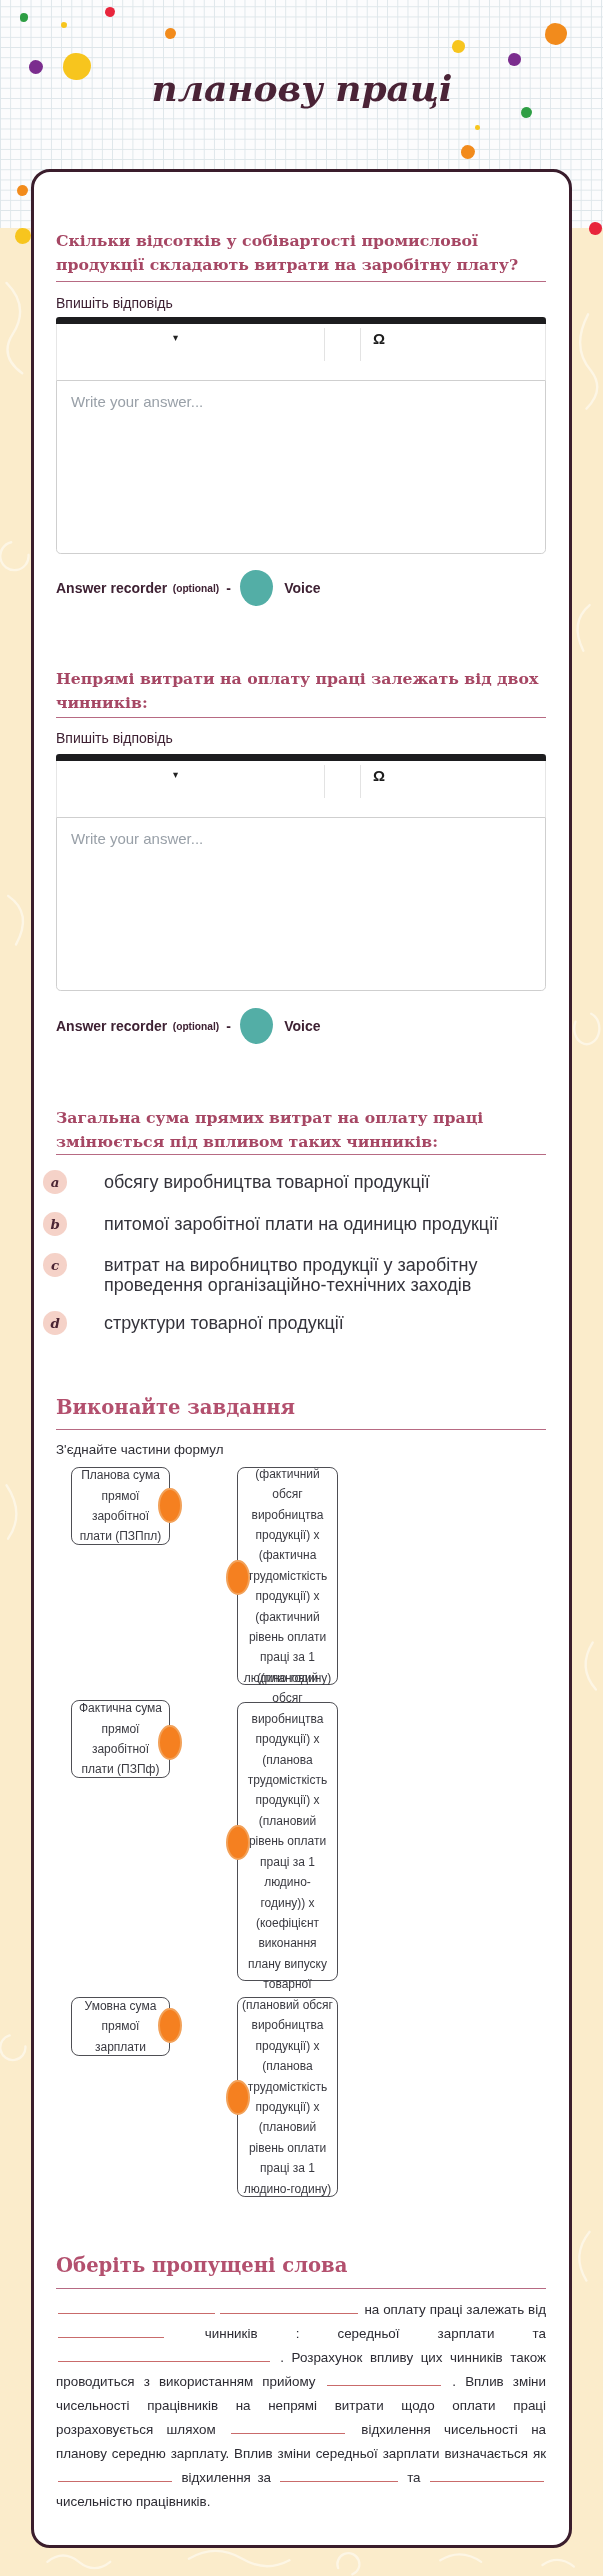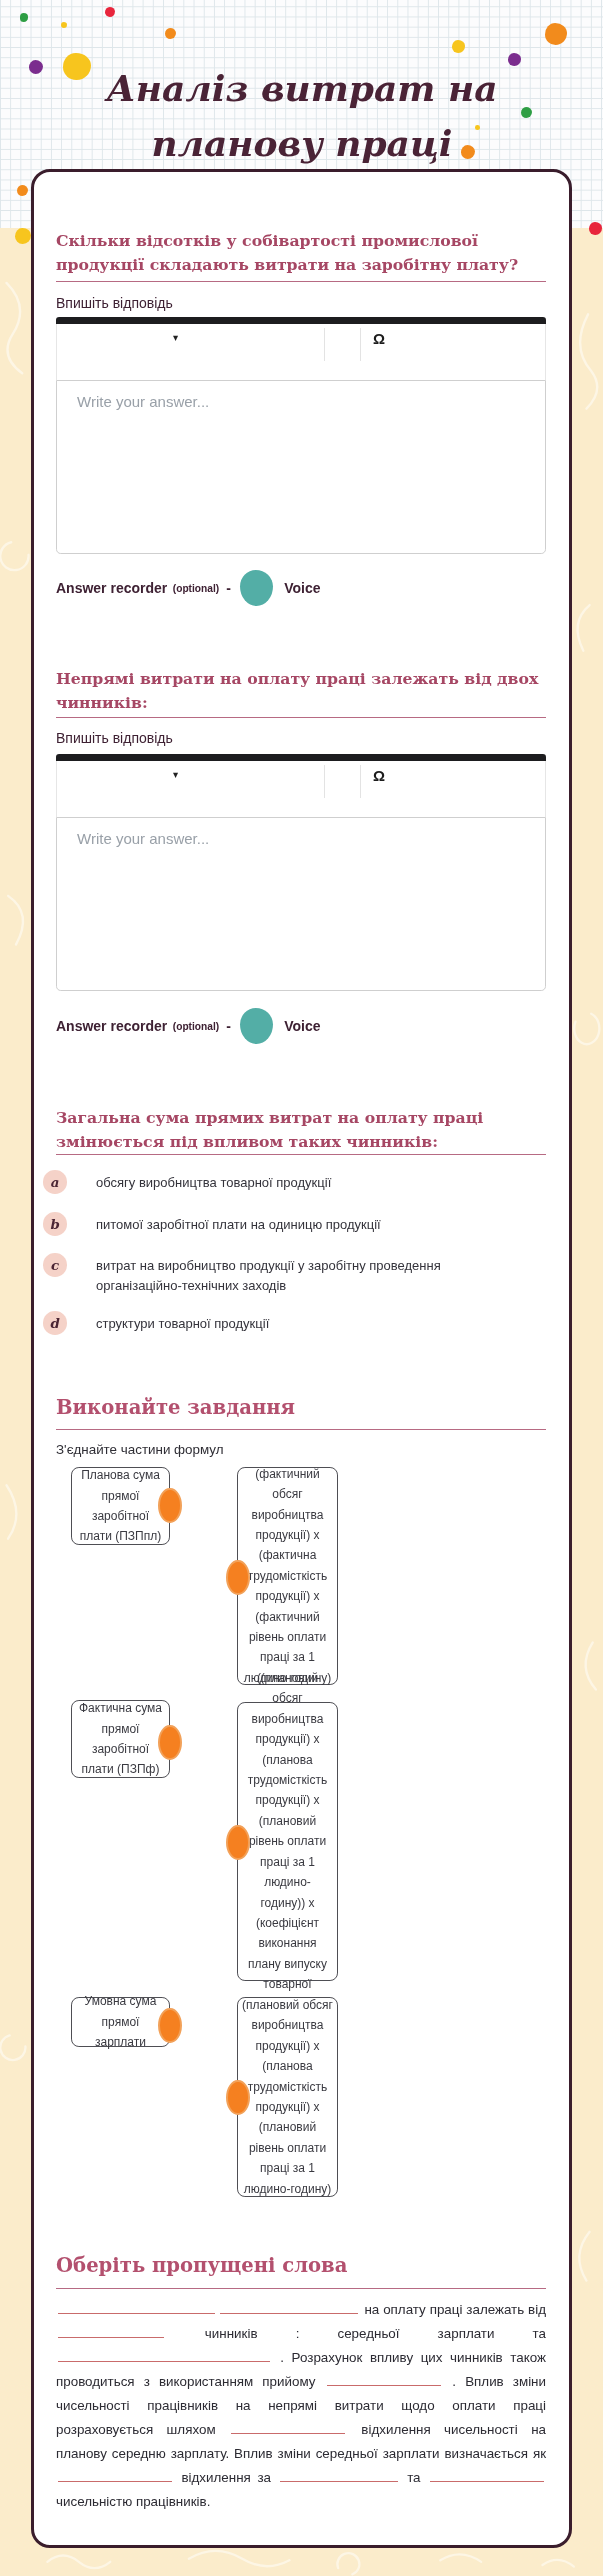--- a/index.html
+++ b/index.html
@@ -43,34 +43,34 @@
   .editor{position:absolute;left:22px;width:490px;height:237px;box-sizing:border-box;}
   .ed-bar{height:7px;background:#1d1d1f;border-radius:3.1px 3.1px 0 0;}
   .ed-toolbar{position:relative;height:56px;background:#fff;
     border-left:0.8px solid #e6e6e6;border-right:0.8px solid #e6e6e6;box-sizing:border-box;}
   .tb-caret{position:absolute;left:116px;top:7.9px;font-size:10.2px;color:#222;cursor:pointer;}
   .tb-sep{position:absolute;top:3.9px;height:33px;width:0.8px;background:#e3e3e3;}
   .tb-sep.s1{left:267px}.tb-sep.s2{left:303px}
   .tb-omega{position:absolute;left:316px;top:5.5px;font-size:15px;font-weight:700;color:#1c1c1c;cursor:pointer;}
   .ed-text{position:relative;height:174px;border:0.8px solid #cfcfcf;
     border-radius:0 0 4.7px 4.7px;box-sizing:border-box;background:#fff;}
-  .placeholder{position:absolute;left:14px;top:11.8px;font-size:15px;color:#99a0a8;margin-left:6px;}
+  .placeholder{position:absolute;left:14px;top:11.8px;font-size:15px;color:#99a0a8;}
   
   .recorder{position:absolute;left:22px;height:38px;display:flex;align-items:center;}
   .rec-label{font-size:14px;font-weight:800;color:#3e2133;}
   .rec-opt{font-size:10.2px;font-weight:700;color:#3e2133;margin-left:5.5px;}
   .rec-dash{font-size:14px;font-weight:800;color:#3e2133;margin:0 9.4px 0 7px;}
   .voice-btn{width:33px;height:36px;background:#53aea6;border-radius:48% 52% 50% 50%/46% 46% 54% 54%;}
   .rec-voice{font-size:14px;font-weight:800;color:#3e2133;margin-left:11px;}
   
   .opt-row{position:absolute;left:9.4px;width:476px;display:flex;align-items:flex-start;}
   .opt-circle{flex:0 0 23.6px;width:23.6px;height:23.6px;border-radius:50%;background:#f5d2c8;
     color:#4b2534;font-family:"DejaVu Serif",serif;font-style:italic;font-weight:700;
     font-size:13.4px;display:flex;align-items:center;justify-content:center;}
-  .opt-text{margin-left:29px;font-size:13px;line-height:19.6px;color:#34333b;padding-top:3.1px;max-width:416px;}
+  .opt-text{margin-left:37px;font-size:18px;line-height:19.6px;color:#34333b;padding-top:3.1px;max-width:416px;}
   
   .sec-heading{position:absolute;left:22px;font-family:"DejaVu Serif",serif;
     font-size:19.6px;font-weight:600;color:#b3506e;}
   .sub-heading{position:absolute;left:22px;font-size:13.4px;color:#2f2e35;}
   
   .mbox{position:absolute;box-sizing:border-box;background:#fff;border:1.2px solid #4e4e54;
     border-radius:7.9px;display:flex;align-items:center;justify-content:center;
     text-align:center;font-size:12px;line-height:20.4px;color:#3a3a41;padding:6.3px 3.9px;cursor:pointer;}
   .mdot{position:absolute;width:23.6px;height:35px;box-sizing:border-box;background:#f58020;
     border:2.4px solid #f2a159;border-radius:50%;z-index:5;cursor:pointer;}
@@ -119,21 +119,20 @@
   <div class="splat c-orange" style="left:545px;top:23px;width:22px;height:22px;"></div>
   <div class="splat c-yellow" style="left:452px;top:40px;width:12.6px;height:12.6px;"></div>
   <div class="splat c-purple" style="left:508px;top:53px;width:12.6px;height:12.6px;"></div>
   <div class="splat c-green" style="left:521px;top:107px;width:11px;height:11px;"></div>
   <div class="splat c-yellow" style="left:475px;top:125px;width:4.7px;height:4.7px;"></div>
   <div class="splat c-orange" style="left:461px;top:145px;width:14px;height:14px;"></div>
   <div class="splat c-red" style="left:589px;top:222px;width:12.6px;height:12.6px;"></div>
 </div>
 
 <div class="title">
-  <div>Аналіз витрат на</div>
   <div>планову праці</div>
 </div>
 
 <div class="card">
 
   <div class="q-text" style="top:57px;">Скільки відсотків у собівартості промислової продукції складають  витрати на заробітну плату?</div>
   <div class="rule" style="top:109px;"></div>
   <div class="ans-label" style="top:123px;">Впишіть  відповідь</div>
 
   <div class="editor" style="top:145px;">
@@ -209,21 +208,21 @@
   <div class="mbox" style="left:37px;top:1295px;width:99px;height:78px;">Планова сума прямої заробітної плати (ПЗПпл)</div>
   <div class="mbox" style="left:203px;top:1295px;width:101px;height:218px;">(фактичний обсяг виробництва продукції) x (фактична трудомісткість продукції) x (фактичний рівень оплати праці за 1 людино-годину)</div>
   <div class="mdot" style="left:124px;top:1316px;"></div>
   <div class="mdot" style="left:192px;top:1388px;"></div>
 
   <div class="mbox" style="left:37px;top:1528px;width:99px;height:78px;">Фактична сума прямої заробітної плати (ПЗПф)</div>
   <div class="mbox" style="left:203px;top:1530px;width:101px;height:279px;">((плановий обсяг виробництва продукції) x (планова трудомісткість продукції) x (плановий рівень оплати праці за 1 людино-годину)) x (коефіцієнт виконання плану випуску товарної продукції)</div>
   <div class="mdot" style="left:124px;top:1553px;"></div>
   <div class="mdot" style="left:192px;top:1653px;"></div>
 
-  <div class="mbox" style="left:37px;top:1825px;width:99px;height:50px;">Умовна сума прямої зарплати</div>
+  <div class="mbox" style="left:37px;top:1825px;width:99px;height:59px;">Умовна сума прямої зарплати</div>
   <div class="mbox" style="left:203px;top:1825px;width:101px;height:200px;">(плановий обсяг виробництва продукції) x (планова трудомісткість продукції) x (плановий рівень оплати праці за 1 людино-годину)</div>
   <div class="mdot" style="left:124px;top:1836px;"></div>
   <div class="mdot" style="left:192px;top:1908px;"></div>
 
   <div class="sec-heading" style="top:2082px;">Оберіть пропущені слова</div>
   <div class="rule" style="top:2116px;"></div>
   <div class="fill-para" id="fill-para"><span class="blank" style="width: 157px;"></span><span class="blank" style="width: 138px;"></span><span> на оплату праці залежать від </span><span class="blank" style="width: 106px;"></span><span> чинників : середньої зарплати та </span><span class="blank" style="width: 212px;"></span><span> . Розрахунок впливу цих чинників також проводиться з використанням прийому </span><span class="blank" style="width: 114px;"></span><span> . Вплив зміни чисельності працівників на непрямі витрати щодо оплати праці розраховується шляхом </span><span class="blank" style="width: 114px;"></span><span> відхилення чисельності на планову середню зарплату. Вплив зміни середньої зарплати визначається як </span><span class="blank" style="width: 114px;"></span><span> відхилення за </span><span class="blank" style="width: 118px;"></span><span> та </span><span class="blank" style="width: 114px;"></span><span> чисельністю працівників. </span></div>
 
 </div>
 

